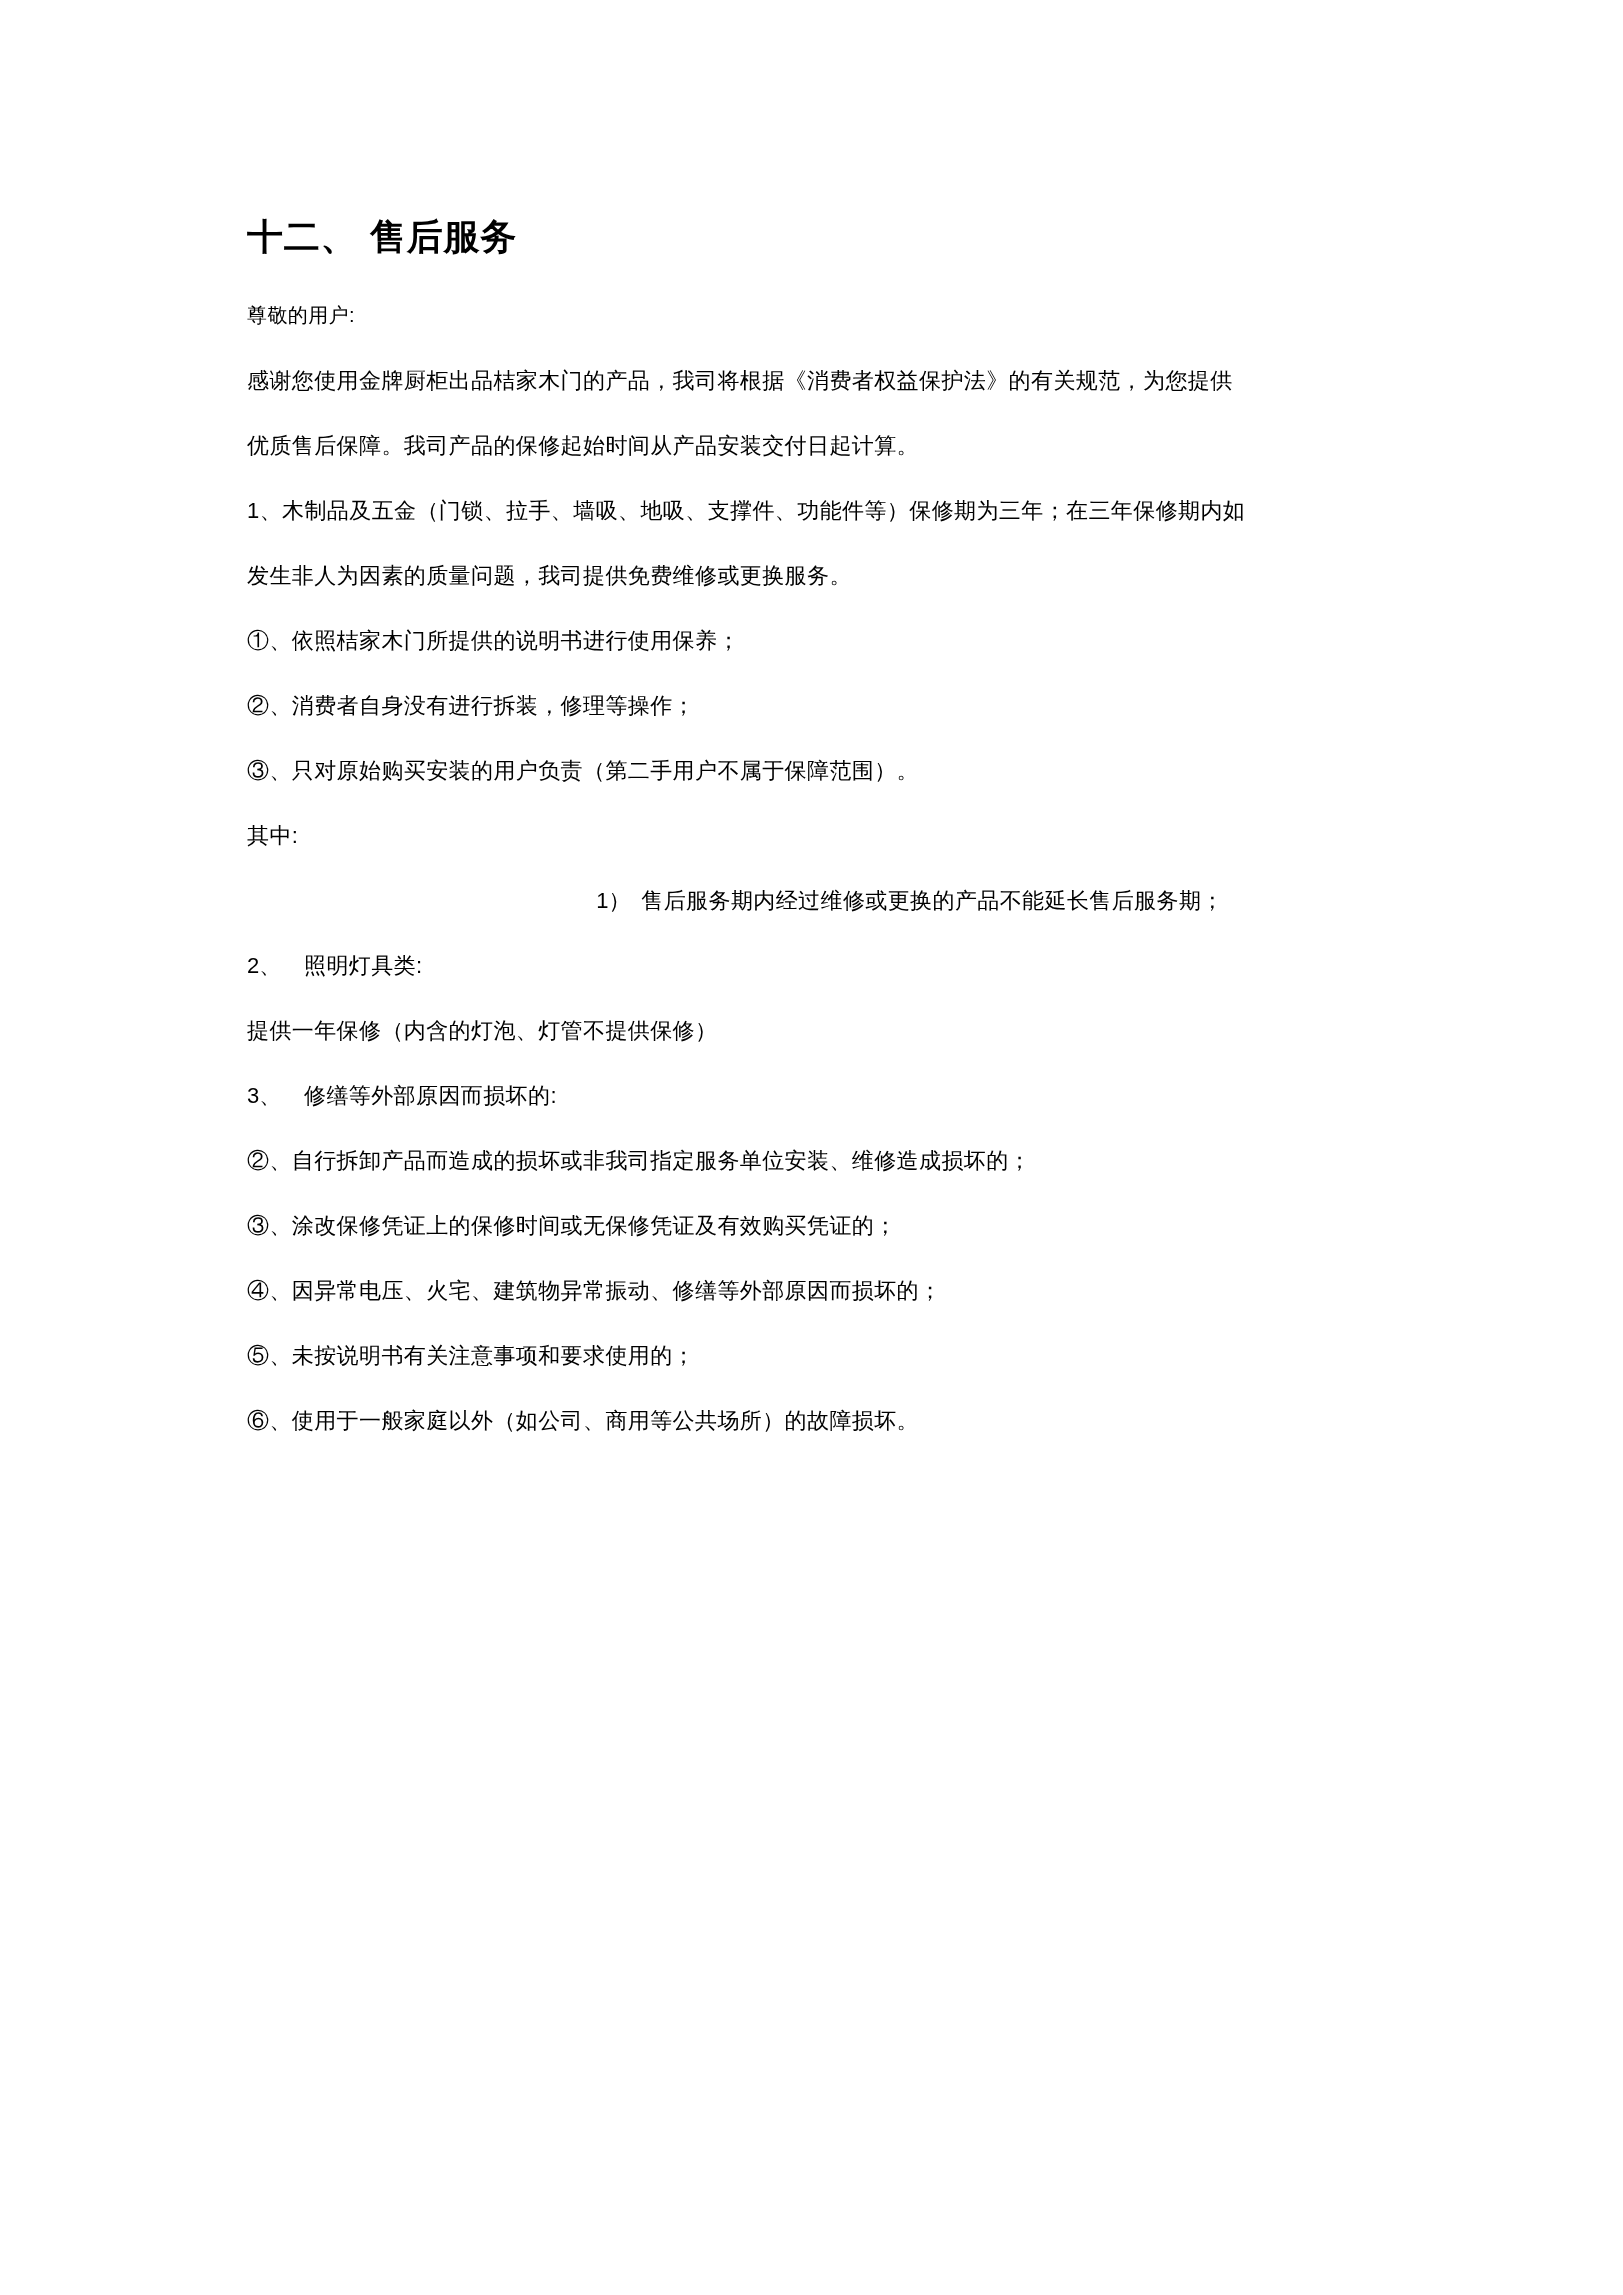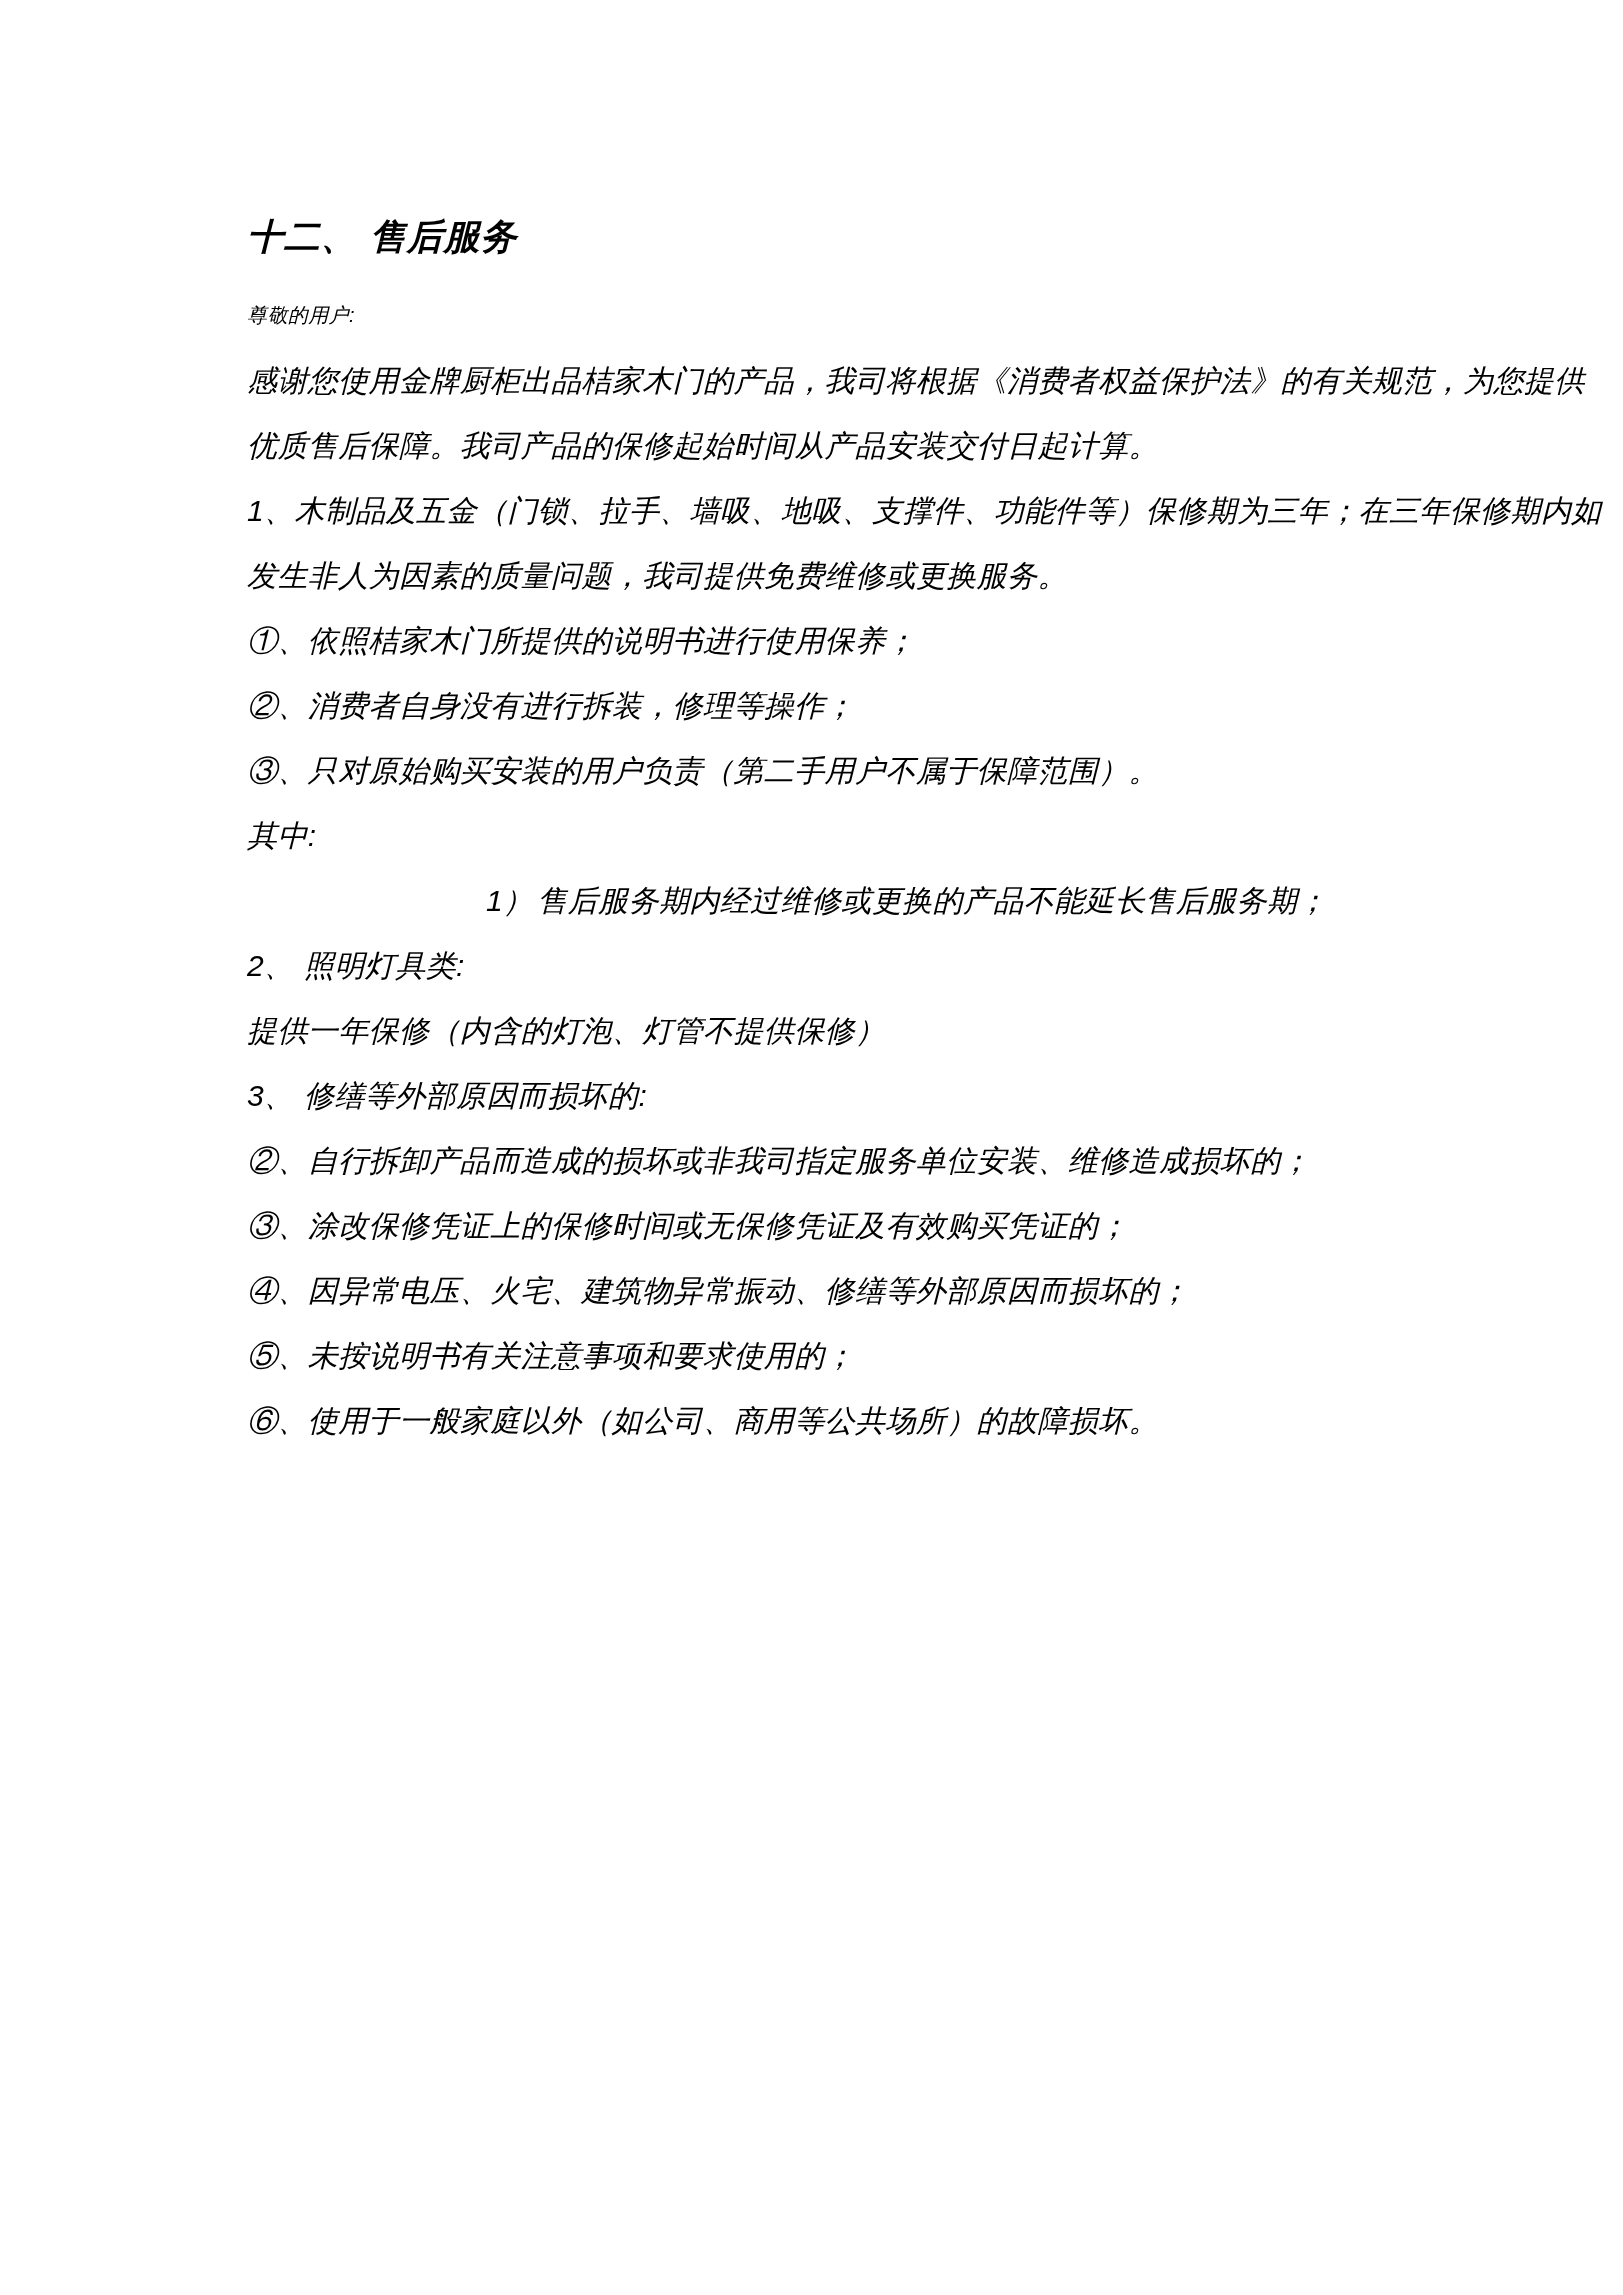--- a/index.html
+++ b/index.html
@@ -6,21 +6,20 @@
   body { background: #ffffff; }
 
   .page {
     position: relative;
     width: 1623px;
     height: 2295px;
     background: #ffffff;
     color: #000000;
     font-family: "Liberation Sans", sans-serif;
     overflow: hidden;
-    font-style: italic;
   }
 
   .content {
     padding: 216px 118px 0 247px;
   }
 
   .doc-title {
     margin: 0;
     font-size: 36px;
     line-height: 42px;
@@ -34,21 +33,21 @@
     margin-top: 25px;
     font-size: 20px;
     line-height: 65px;
     letter-spacing: 0.4px;
     white-space: nowrap;
   }
 
   .body-lines { margin: 0; }
 
   .line {
-    font-size: 30px;
+    font-size: 22px;
     line-height: 65px;
     letter-spacing: 0.4px;
     white-space: nowrap;
   }
 
   
   .line.indent-1 { padding-left: 57px; text-align: center; }
 
   
   .num-marker {

